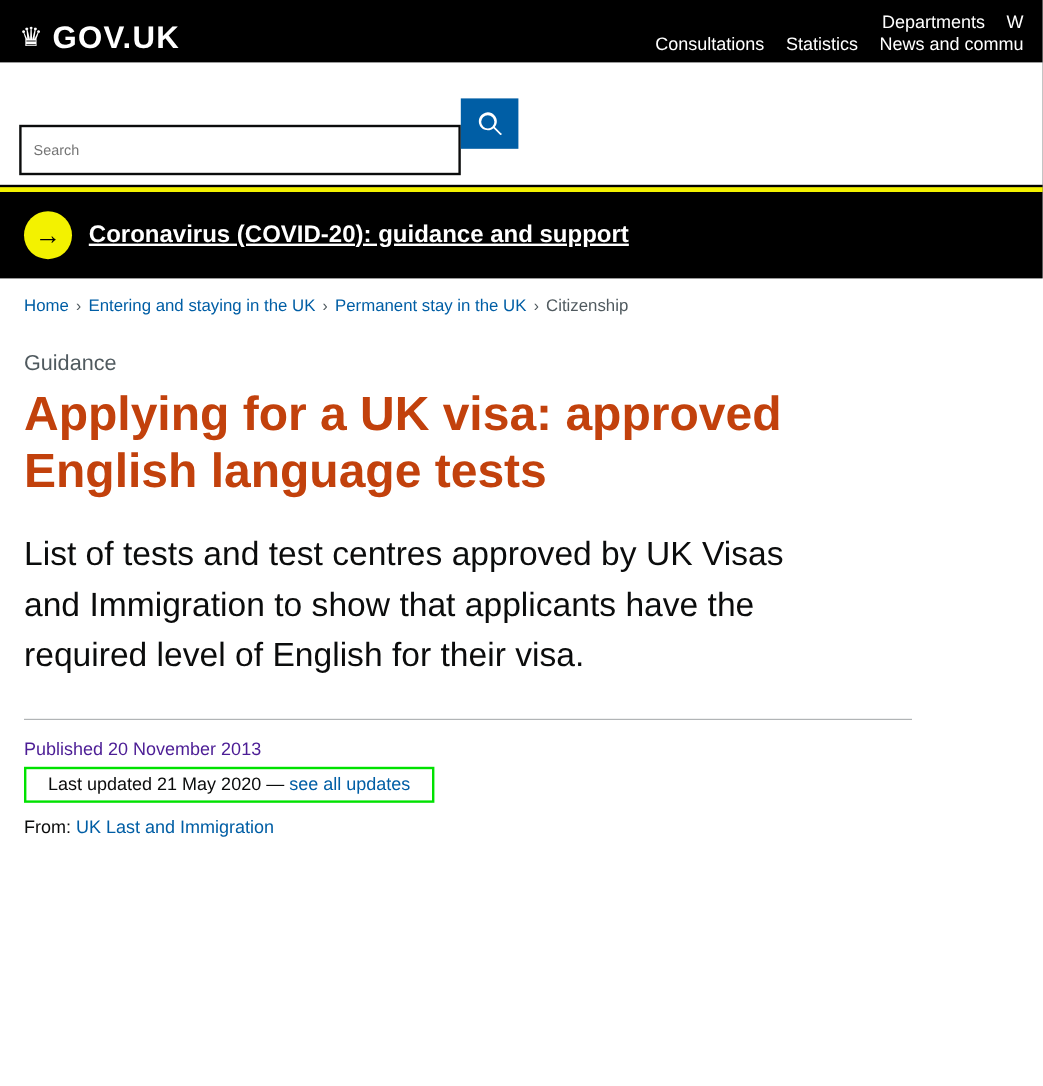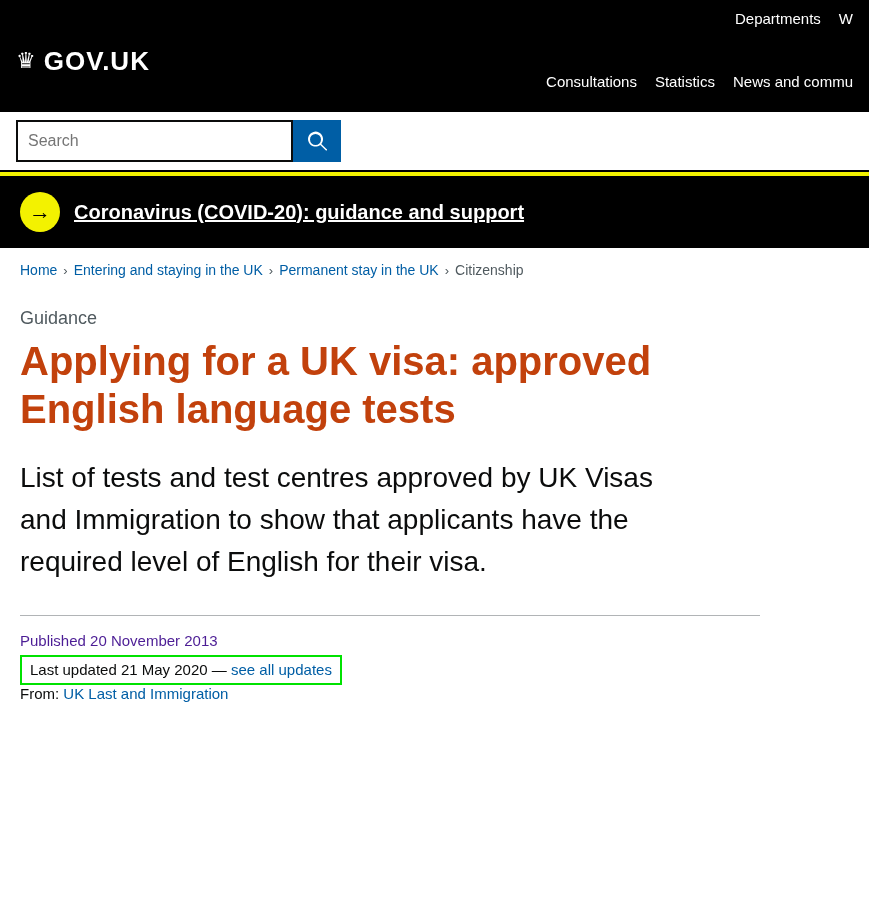--- a/index.html
+++ b/index.html
@@ -47,24 +47,25 @@
       padding: 10px 16px;
       display: flex;
       align-items: center;
       gap: 0;
       border-bottom: 2px solid #000;
     }
 
     .search-input {
       border: 2px solid #0b0c0c;
       padding: 8px 10px;
-      font-size: 16px;
-      width: 277px;
+      font-size: 12px;
+      width: 368px;
       outline: none;
       height: 42px;
+      margin-top: 44px;
     }
 
     .search-button {
       background: #005ea5;
       border: none;
       padding: 0 14px;
       cursor: pointer;
       height: 42px;
       display: flex;
       align-items: center;
@@ -174,22 +175,22 @@
 
     .meta-published {
       font-size: 15px;
       color: #4c1d95;
       margin-bottom: 6px;
     }
 
     .meta-updated-wrapper {
       border: 2px solid #00e200;
       display: inline-block;
-      padding: 4px 8px;
-      margin-bottom: 0;
+      padding: 4px 18px;
+      margin-bottom: 12px;
     }
 
     .meta-updated {
       font-size: 15px;
       color: #0b0c0c;
     }
 
     .meta-updated a {
       color: #005ea5;
       text-decoration: none;
@@ -214,22 +215,21 @@
       display: flex;
       align-items: center;
       justify-content: space-between;
       padding: 10px 16px 0 16px;
     }
 
     .right-nav {
       display: flex;
       flex-direction: column;
       align-items: flex-end;
-      padding-bottom: 22px;
-      gap: 44px;
+      padding-bottom: 6px;
     }
 
     .right-nav-top {
       display: flex;
       gap: 18px;
       margin-bottom: 2px;
     }
 
     .right-nav-bottom {
       display: flex;

